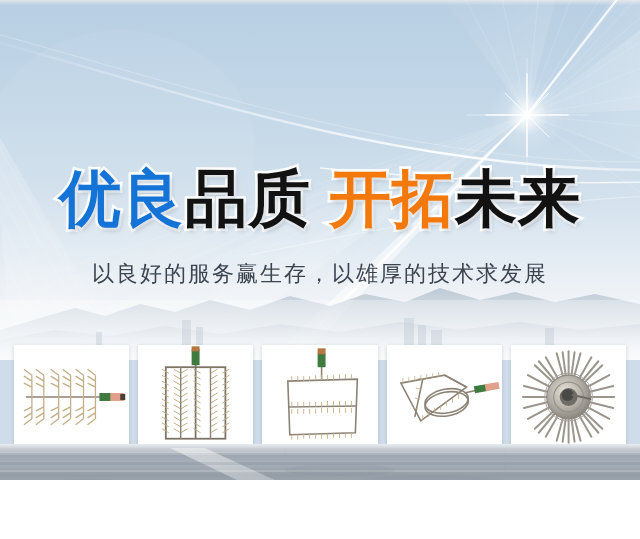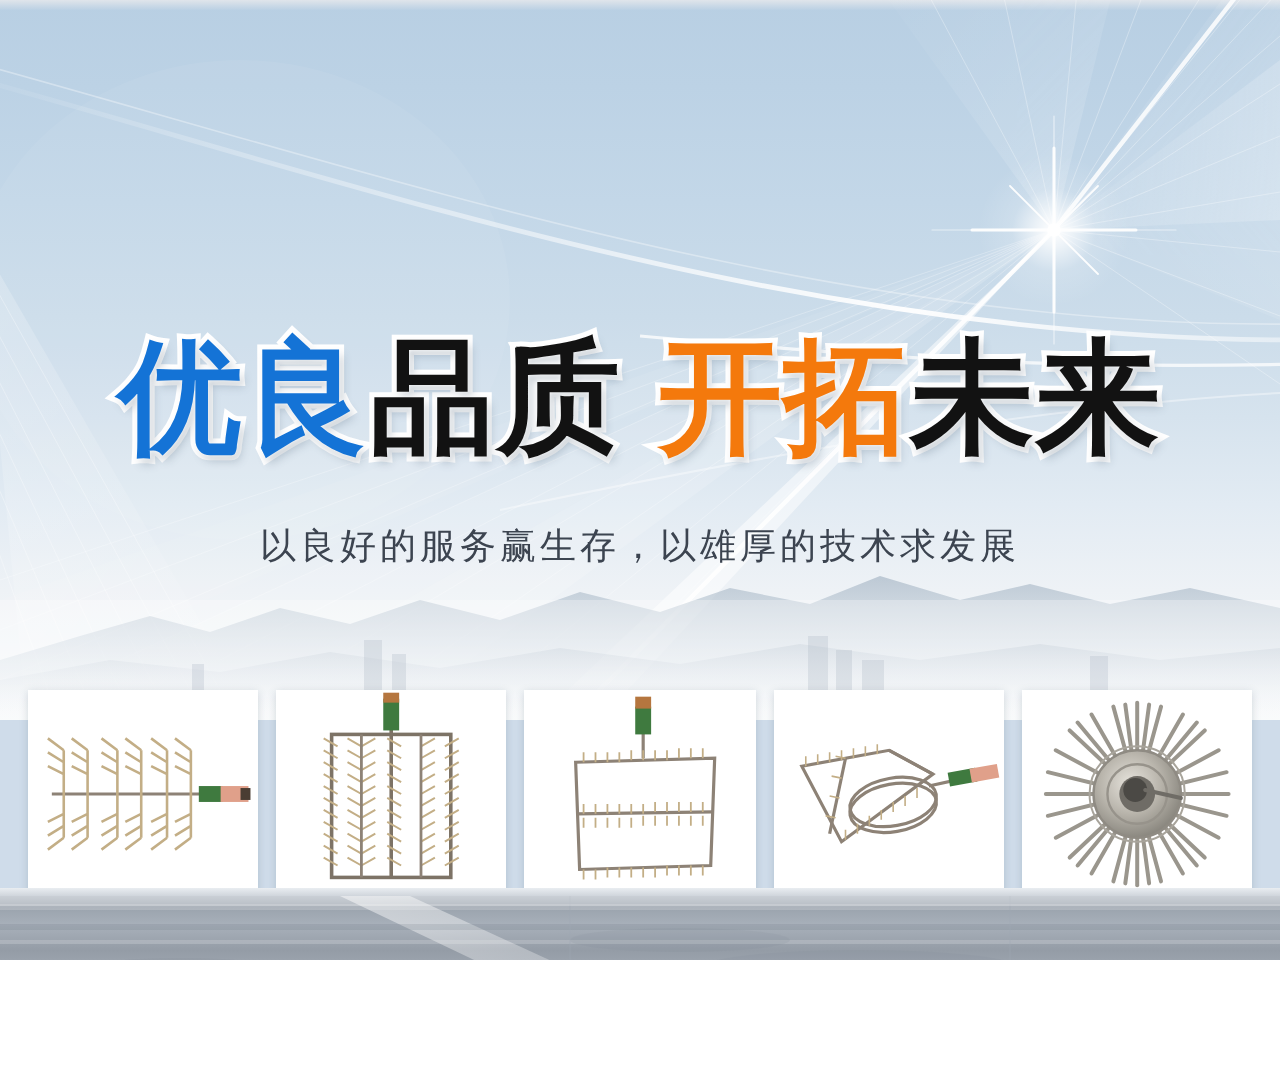--- a/index.html
+++ b/index.html
@@ -98,21 +98,21 @@
   .hl-orange { color: #f4790c; }
   .hl-gap    { display: inline-block; width: 18px; -webkit-text-stroke: 0; }
 
   
   .subtitle {
     position: absolute;
     left: 0;
     top: 258px;
     width: 640px;
     text-align: center;
-    font-size: 18px;
+    font-size: 22px;
     line-height: 32px;
     color: #3c4450;
     letter-spacing: 2px;
     white-space: nowrap;
     font-family: "DejaVu Sans", "Liberation Sans", sans-serif;
   }
 
   
   .cards {
     position: absolute;

